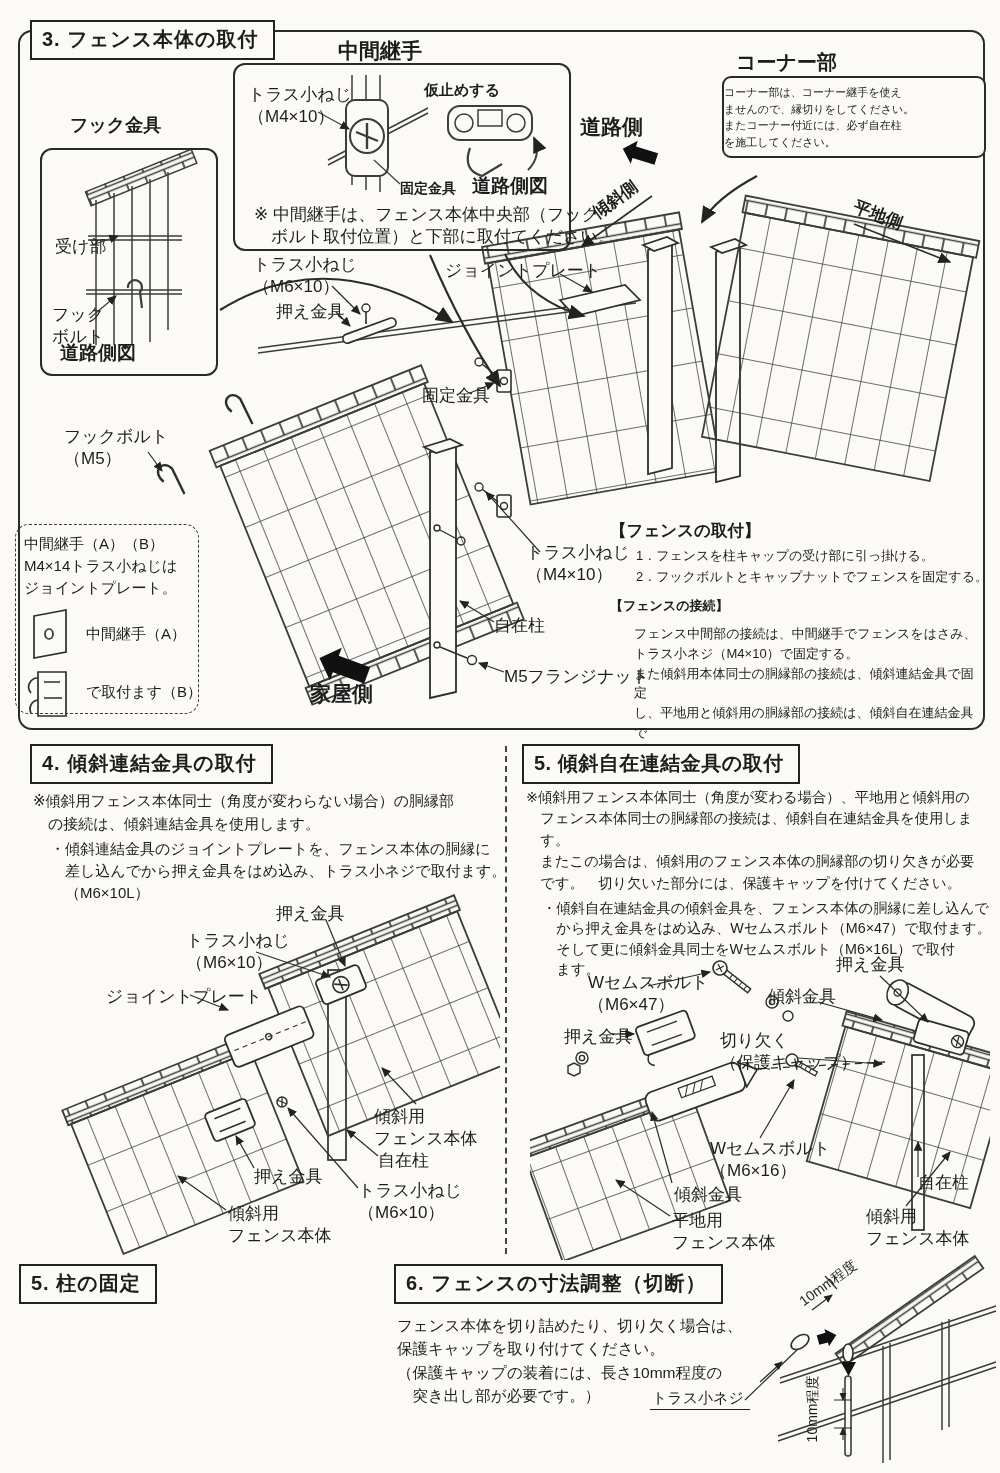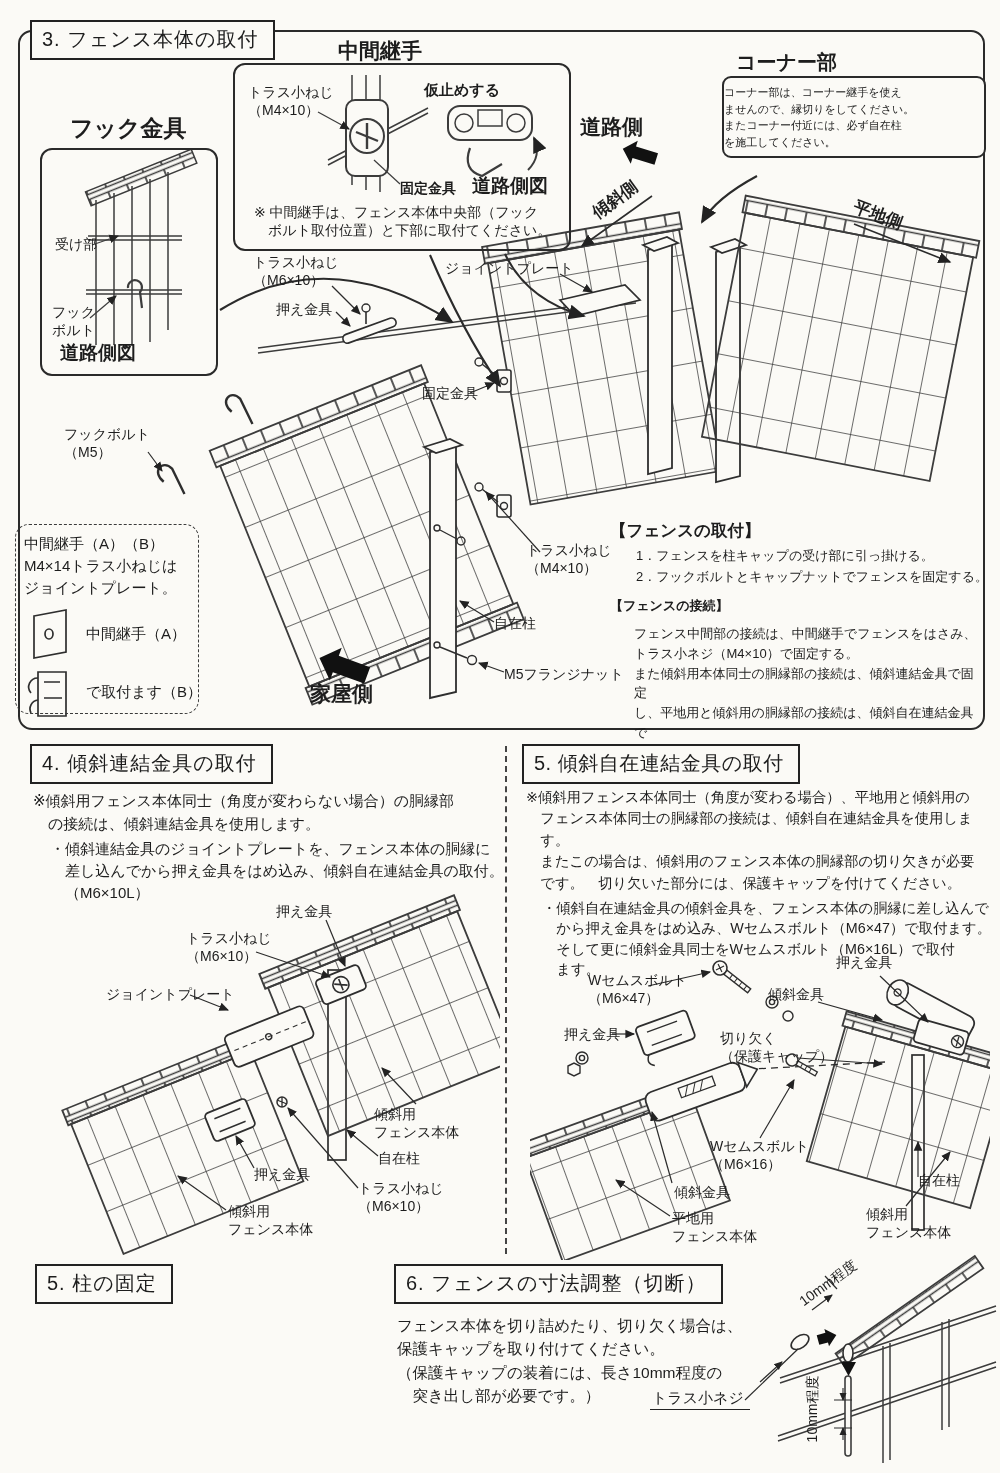--- a/index.html
+++ b/index.html
@@ -1,22 +1,22 @@
 <!DOCTYPE html>
 <html><head>
 <meta charset="utf-8">
 <style>
   *{box-sizing:border-box;margin:0;padding:0}
   body{background:#dddcd8;font-family:"Liberation Sans","DejaVu Sans",sans-serif}
   #page{position:relative;width:1000px;height:1473px;background:#fbfaf6;color:#1d1d1d;overflow:hidden;margin:0 auto}
   .pre{white-space:pre-line}
-  .lbl{position:absolute;font-size:14px;line-height:1.28;color:#1d1d1d;z-index:5}
+  .lbl{position:absolute;font-size:17px;line-height:1.28;color:#1d1d1d;z-index:5}
   .b{font-weight:bold}
   .titlebox{position:absolute;border:2.2px solid #222;background:#fbfaf6;padding:4px 14px 5px 10px;
-            font-size:20px;font-weight:normal;letter-spacing:1px;z-index:6;white-space:nowrap}
+            font-size:20px;font-weight:bold;letter-spacing:1px;z-index:6;white-space:nowrap}
   .rbox{position:absolute;border:2.2px solid #2a2a2a;border-radius:14px;z-index:2}
   .dashbox{position:absolute;border:1.7px dashed #3a3a3a;border-radius:14px;z-index:2}
   .bubble{position:absolute;border:2px solid #2a2a2a;border-radius:9px;background:#fbfaf6;
           padding:6px 0;font-size:11px;line-height:1.5;z-index:5}
   .vdash{position:absolute;border-left:2px dashed #444;z-index:2}
   svg.draw{position:absolute;z-index:1}
   .rot36n{transform:rotate(-36deg);transform-origin:left top}
   .rot21{transform:rotate(21deg);transform-origin:left top}
   .rot90n{transform:rotate(-90deg);transform-origin:center center;text-align:center}
   .underline{border-bottom:1.6px solid #222;padding:0 6px 2px 2px}
@@ -328,21 +328,21 @@
     <path d="M207 39L195 26" stroke="#2b2b2b" stroke-width="1.2" fill="none"></path>
 
     <path d="M204 150H222M204 178H222" stroke="#2b2b2b" stroke-width="1.2" fill="none"></path>
     <path d="M213 138V150" stroke="#2b2b2b" stroke-width="1.1" fill="none" marker-end="url(#a6)"></path>
     <path d="M213 190V178" stroke="#2b2b2b" stroke-width="1.1" fill="none" marker-end="url(#a6)"></path>
   </svg>
 
   <div class="rbox" style="left:18px;top:30px;width:967px;height:700px"></div>
   <div class="titlebox" style="left:30px;top:20px">3. フェンス本体の取付</div>
 
-  <div class="lbl b" style="left:70px;top:114px;font-size:23px">フック金具</div>
+  <div class="lbl b" style="left:70px;top:114px;font-size:18px">フック金具</div>
   <div class="rbox" style="left:40px;top:148px;width:178px;height:228px;border-radius:12px"></div>
   <div class="lbl" style="left:55px;top:236px">受け部</div>
   <div class="lbl pre" style="left:52px;top:304px">フック
 ボルト</div>
   <div class="lbl b" style="left:60px;top:341px;font-size:19px">道路側図</div>
 
   <div class="lbl b" style="left:338px;top:38px;font-size:21px">中間継手</div>
   <div class="rbox" style="left:233px;top:63px;width:338px;height:188px;border-radius:12px"></div>
   <div class="lbl pre" style="left:248px;top:84px">トラス小ねじ
 （M4×10）</div>
@@ -390,21 +390,21 @@
   <div class="lbl pre" style="left:634px;top:624px;font-size:13px;line-height:1.52;width:350px">フェンス中間部の接続は、中間継手でフェンスをはさみ、
 トラス小ネジ（M4×10）で固定する。
 また傾斜用本体同士の胴縁部の接続は、傾斜連結金具で固定
 し、平地用と傾斜用の胴縁部の接続は、傾斜自在連結金具で
 固定する。</div>
 
   <div class="titlebox" style="left:30px;top:744px">4. 傾斜連結金具の取付</div>
   <div class="lbl pre" style="left:33px;top:790px;font-size:15px;line-height:1.5">※傾斜用フェンス本体同士（角度が変わらない場合）の胴縁部
 　の接続は、傾斜連結金具を使用します。</div>
   <div class="lbl pre" style="left:50px;top:838px;font-size:15px;line-height:1.45">・傾斜連結金具のジョイントプレートを、フェンス本体の胴縁に
-　差し込んでから押え金具をはめ込み、傾斜自在連結金具の取付。
+　差し込んでから押え金具をはめ込み、トラス小ネジで取付ます。
 　（M6×10L）</div>
 
   <div class="lbl" style="left:276px;top:903px">押え金具</div>
   <div class="lbl pre" style="left:186px;top:930px">トラス小ねじ
 （M6×10）</div>
   <div class="lbl" style="left:106px;top:986px">ジョイントプレート</div>
   <div class="lbl pre" style="left:374px;top:1106px">傾斜用
 フェンス本体</div>
   <div class="lbl" style="left:378px;top:1150px">自在柱</div>
   <div class="lbl" style="left:254px;top:1166px">押え金具</div>
@@ -435,21 +435,21 @@
 （保護キャップ）</div>
   <div class="lbl pre" style="left:710px;top:1138px">Wセムスボルト
 （M6×16）</div>
   <div class="lbl" style="left:674px;top:1184px">傾斜金具</div>
   <div class="lbl pre" style="left:672px;top:1210px">平地用
 フェンス本体</div>
   <div class="lbl pre" style="left:866px;top:1206px">傾斜用
 フェンス本体</div>
   <div class="lbl" style="left:918px;top:1172px">自在柱</div>
 
-  <div class="titlebox" style="left:35px;top:1264px;">5. 柱の固定</div>
+  <div class="titlebox" style="left:19px;top:1264px;">5. 柱の固定</div>
 
   <div class="titlebox" style="left:394px;top:1264px">6. フェンスの寸法調整（切断）</div>
   <div class="lbl pre" style="left:397px;top:1314px;font-size:15.5px;line-height:1.5">フェンス本体を切り詰めたり、切り欠く場合は、
 保護キャップを取り付けてください。
 （保護キャップの装着には、長さ10mm程度の
 　突き出し部が必要です。）</div>
 
   <div class="lbl rot36n" style="left:796px;top:1296px;font-size:14px">10mm程度</div>
   <div class="lbl rot90n" style="left:768px;top:1400px;width:90px;font-size:14px">10mm程度</div>
   <div class="lbl underline" style="left:650px;top:1388px;font-size:15px">トラス小ネジ</div>

